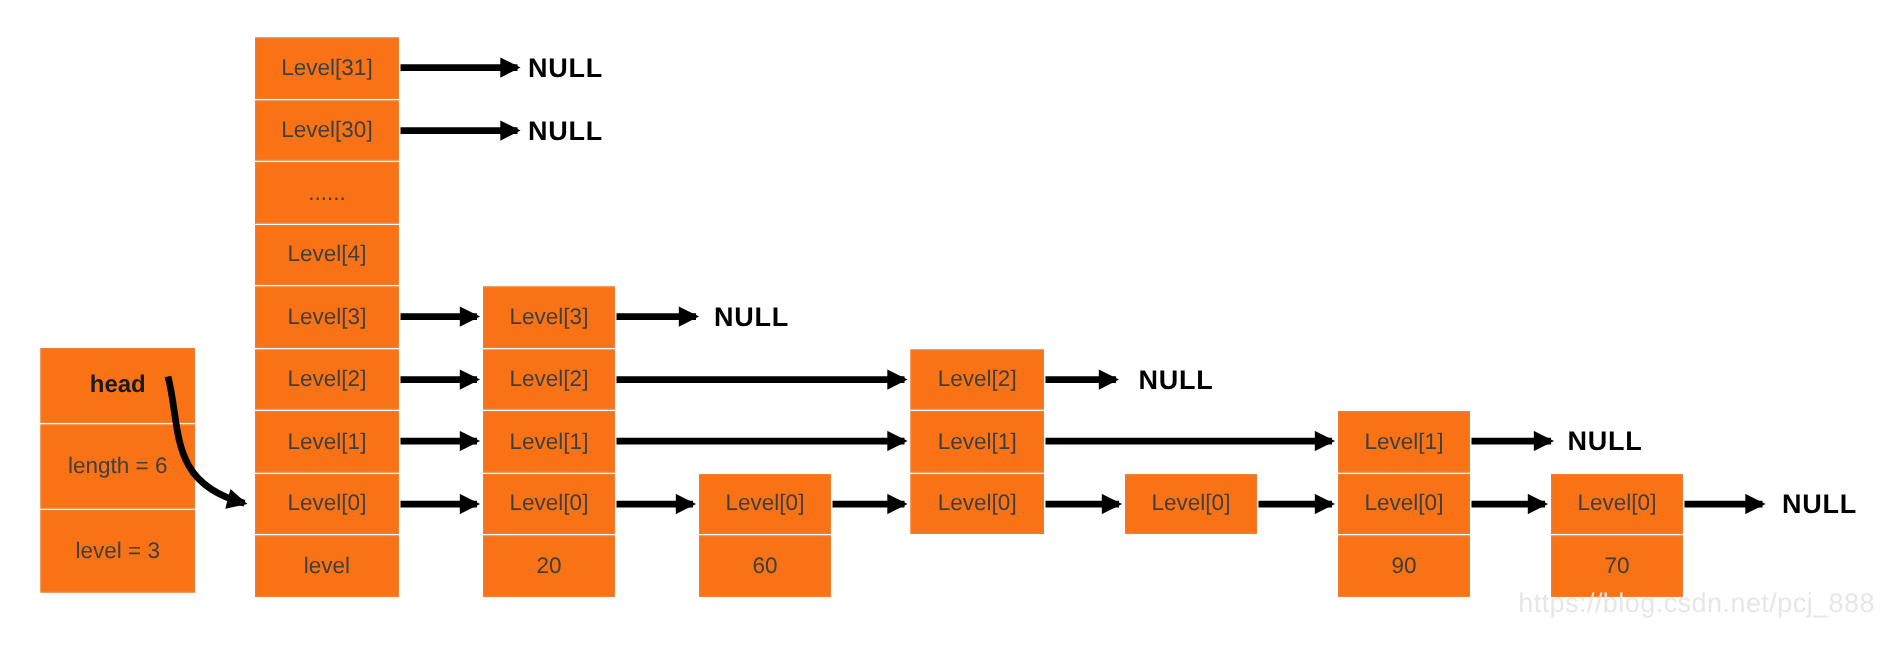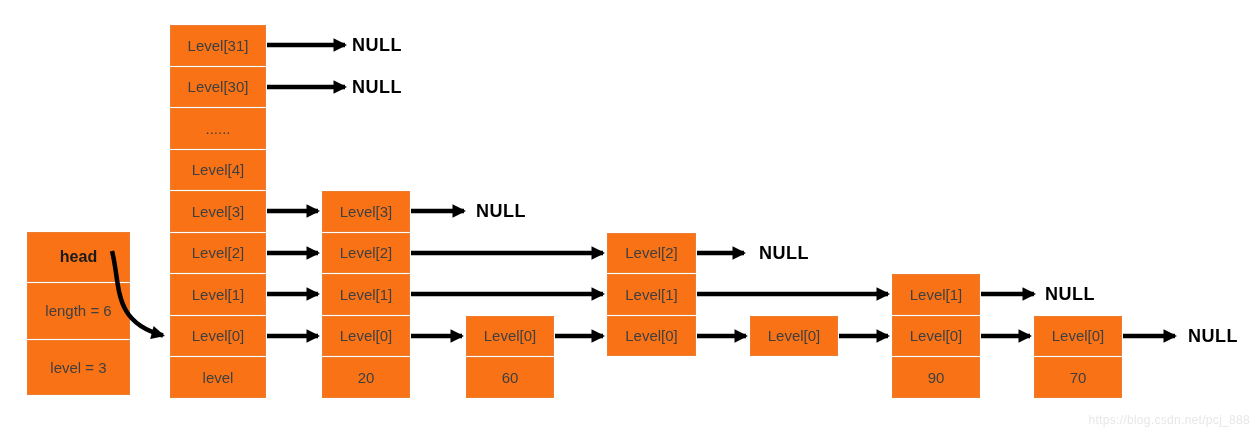--- a/index.html
+++ b/index.html
@@ -16,21 +16,21 @@
   }
   .head-box .cell{padding:0 13px;}
   .head-title{font-weight:bold;color:#1a1a1a;font-size:16px;}
   .null-label{
     position:absolute;height:24px;line-height:24px;
     font-weight:bold;font-size:18px;color:#000000;letter-spacing:0.5px;
     white-space:nowrap;
   }
   .arrow-layer{position:absolute;left:0;top:0;z-index:5;pointer-events:none;}
   .watermark{
-    position:absolute;right:10px;bottom:10px;font-size:12px;color:#E7E7E9;
+    position:absolute;right:10px;bottom:24px;font-size:18px;color:#E7E7E9;
     letter-spacing:0.3px;white-space:nowrap;
   }
 </style>
 </head>
 <body>
 
 <div class="canvas">
 
   <div class="col head-box" style="left:27px;top:232px;width:103px;">
     <div class="cell head-title" style="height:50px;">head</div>

